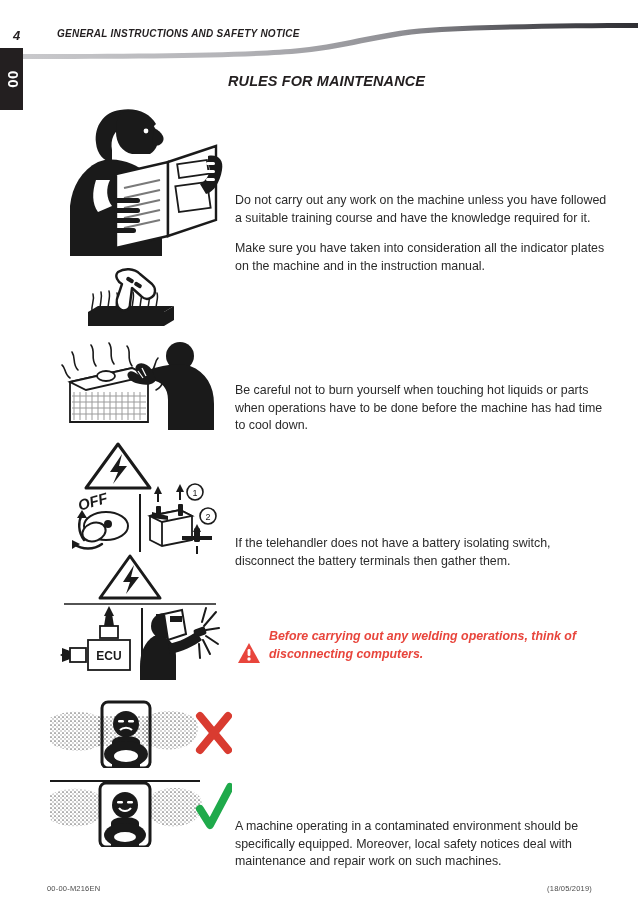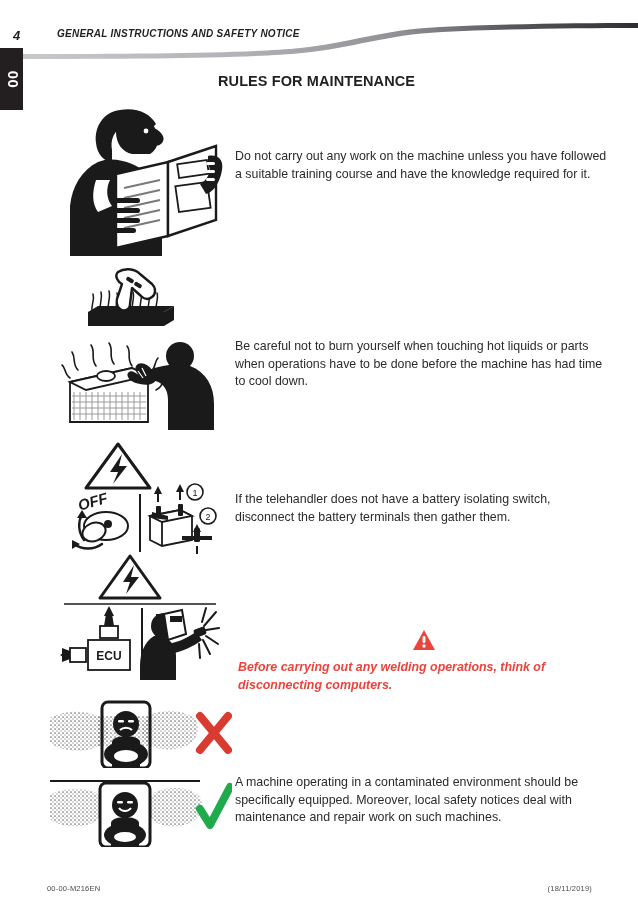--- a/index.html
+++ b/index.html
@@ -71,52 +71,53 @@
     color: #ffffff;
     font-size: 15px;
     font-weight: bold;
     letter-spacing: 0.5px;
     white-space: nowrap;
   }
 
   
   .section-heading {
     position: absolute;
-    left: 218px;
+    left: 228px;
     top: 73px;
     font-size: 14.5px;
     font-weight: bold;
     color: #231f20;
     letter-spacing: 0.1px;
+    font-style: italic;
   }
 
   
   .text-block {
     position: absolute;
     left: 235px;
     width: 372px;
     font-size: 12.4px;
     line-height: 17.5px;
     color: #2b2b2b;
+    margin-top: 44px;
   }
   .text-block p {
     margin: 0 0 13px 0;
   }
   .text-block p:last-child { margin-bottom: 0; }
 
   
   .warning-block {
     position: absolute;
     left: 238px;
     top: 628px;
     width: 372px;
     display: flex;
-    align-items: center;
+    align-items: flex-end;
     gap: 9px;
-    flex-direction: column;
   }
   .warning-tri {
     flex: 0 0 auto;
     margin-top: 2px;
   }
   .warning-text {
     font-size: 12.4px;
     line-height: 17.5px;
     font-weight: bold;
     font-style: italic;
@@ -221,20 +222,21 @@
            L142,96 C150,92 154,82 150,76 Z" fill="#1a1a1a"></path>
   <g fill="#ffffff">
     <rect x="148" y="74" width="9" height="3" rx="1.5"></rect>
     <rect x="148" y="82" width="9" height="3" rx="1.5"></rect>
     <rect x="148" y="90" width="9" height="3" rx="1.5"></rect>
   </g>
 </svg>
 
 <div class="text-block" style="top:148px;">
   <p>Do not carry out any work on the machine unless you have followed a suitable training course and have the knowledge required for it.</p>
+  <p>Make sure you have taken into consideration all the indicator plates on the machine and in the instruction manual.</p>
 </div>
 
 <svg class="illu" style="left:78px; top:266px; width:104px; height:68px;" viewBox="0 0 104 68">
 
   <g stroke="#1a1a1a" stroke-width="1.5" fill="none" stroke-linecap="round">
     <path d="M14,46 C13,38 17,34 15,28"></path>
     <path d="M22,47 C21,37 25,33 23,26"></path>
     <path d="M30,46 C29,38 33,32 31,25"></path>
     <path d="M38,47 C37,38 41,33 39,27"></path>
     <path d="M46,46 C45,36 49,31 47,24"></path>
@@ -499,13 +501,13 @@
   <g>
     <path d="M150,34 L160,50 L180,12" fill="none" stroke="#1faa4b" stroke-width="8" stroke-linecap="round" stroke-linejoin="round"></path>
   </g>
 </svg>
 
 <div class="text-block" style="top:774px;">
   <p>A machine operating in a contaminated environment should be specifically equipped. Moreover, local safety notices deal with maintenance and repair work on such machines.</p>
 </div>
 
 <div class="footer-left">00-00-M216EN</div>
-<div class="footer-right">(18/11/2019)</div>
+<div class="footer-right">(18/05/2019)</div>
 
 </body></html>

